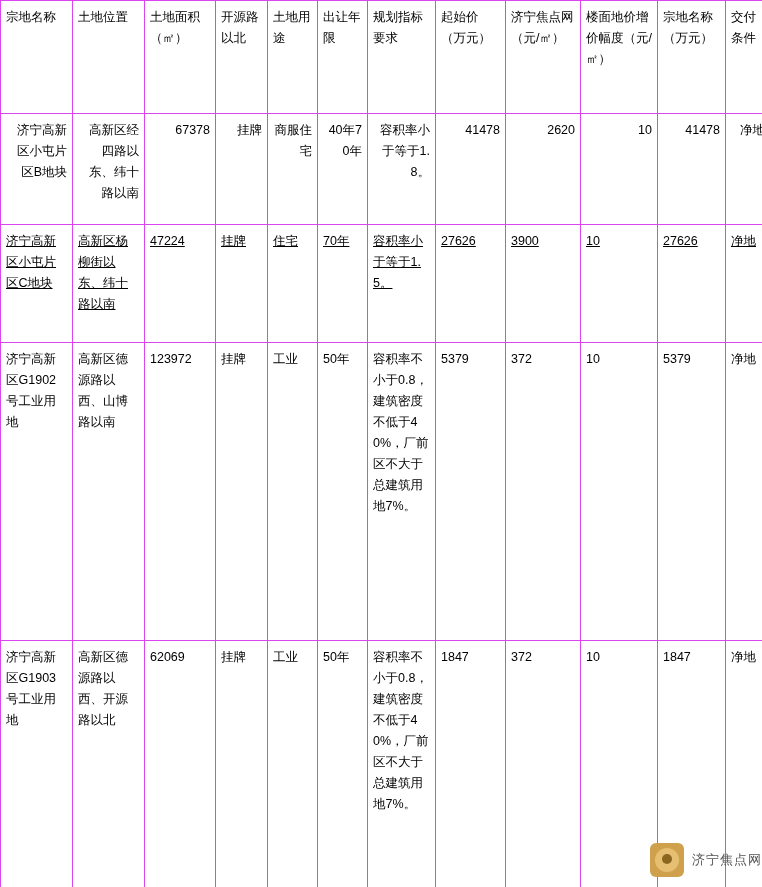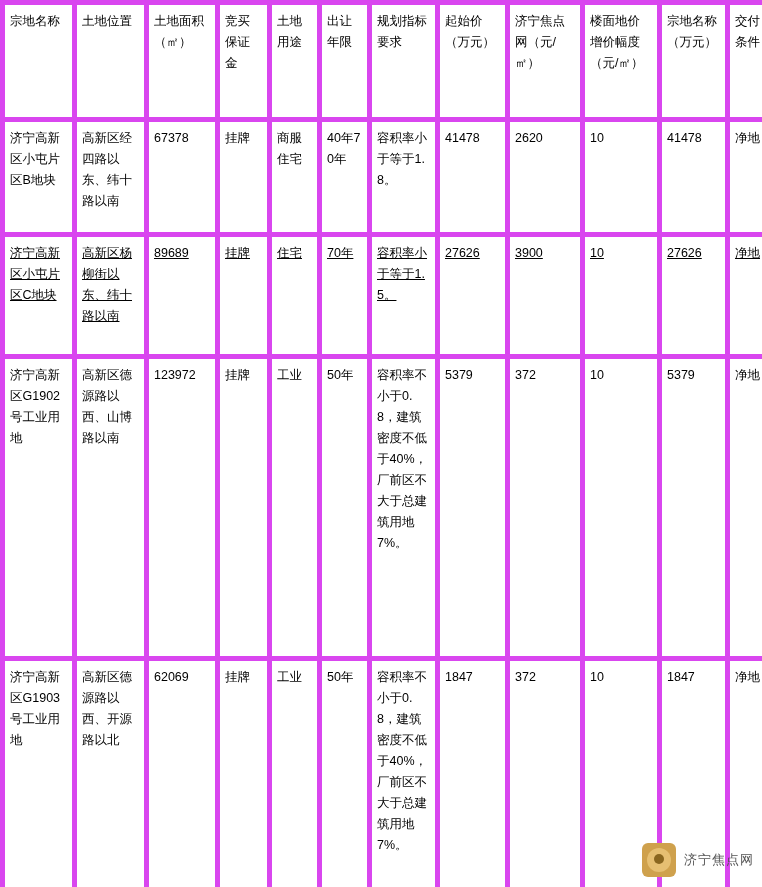--- a/index.html
+++ b/index.html
@@ -15,21 +15,21 @@
     position: relative;
     overflow: hidden;
   }
   table.land-table {
     border-collapse: collapse;
     width: 762px;
     table-layout: fixed;
   }
   table.land-table th,
   table.land-table td {
-    border: 5px solid #d946ef;
+    border: 1px solid #d946ef;
     vertical-align: top;
     padding: 6px 5px 6px 5px;
     font-size: 12.5px;
     line-height: 21px;
     font-weight: normal;
     text-align: left;
     word-break: break-all;
     white-space: pre-wrap;
   }
   table.land-table thead th {
@@ -43,32 +43,32 @@
   col.c4 { width: 50px; }
   col.c5 { width: 50px; }
   col.c6 { width: 68px; }
   col.c7 { width: 70px; }
   col.c8 { width: 75px; }
   col.c9 { width: 77px; }
   col.c10 { width: 68px; }
   col.c11 { width: 45px; }
 
   tr.header-row th { height: 100px; }
-  tr.data-row-0 td { height: 98px; }
+  tr.data-row-0 td { height: 98px; text-align: right; }
   tr.data-row-1 td { height: 105px; text-decoration: underline; }
   tr.data-row-2 td { height: 285px; margin-left: 8px; }
   tr.data-row-3 td { height: 255px; }
 
   .underline-cell {
   }
 
   
   .footer-badge {
     position: absolute;
-    right: 8px;
+    right: 0;
     bottom: 10px;
     display: flex;
     align-items: center;
     gap: 8px;
   }
   .badge-logo {
     width: 34px;
     height: 34px;
     border-radius: 6px;
     background: #cfa14d;
@@ -119,21 +119,21 @@
       <col class="c8">
       <col class="c9">
       <col class="c10">
       <col class="c11">
   </colgroup>
   <thead>
     <tr class="header-row">
       <th>宗地名称</th>
       <th>土地位置</th>
       <th>土地面积（㎡）</th>
-      <th>竞买保证金</th>
+      <th>开源路以北</th>
       <th>土地用途</th>
       <th>出让年限</th>
       <th>规划指标要求</th>
       <th>起始价（万元）</th>
       <th>济宁焦点网（元/㎡）</th>
       <th>楼面地价增价幅度（元/㎡）</th>
       <th>宗地名称（万元）</th>
       <th>交付条件</th>
     </tr>
   </thead>
@@ -148,21 +148,21 @@
       <td>容积率小于等于1.8。</td>
       <td>41478</td>
       <td>2620</td>
       <td>10</td>
       <td>41478</td>
       <td>净地</td>
     </tr>
     <tr class="data-row-1">
       <td>济宁高新区小屯片区C地块</td>
       <td>高新区杨柳街以东、纬十路以南</td>
-      <td>89689</td>
+      <td>47224</td>
       <td>挂牌</td>
       <td>住宅</td>
       <td>70年</td>
       <td>容积率小于等于1.5。</td>
       <td>27626</td>
       <td>3900</td>
       <td>10</td>
       <td>27626</td>
       <td>净地</td>
     </tr>

